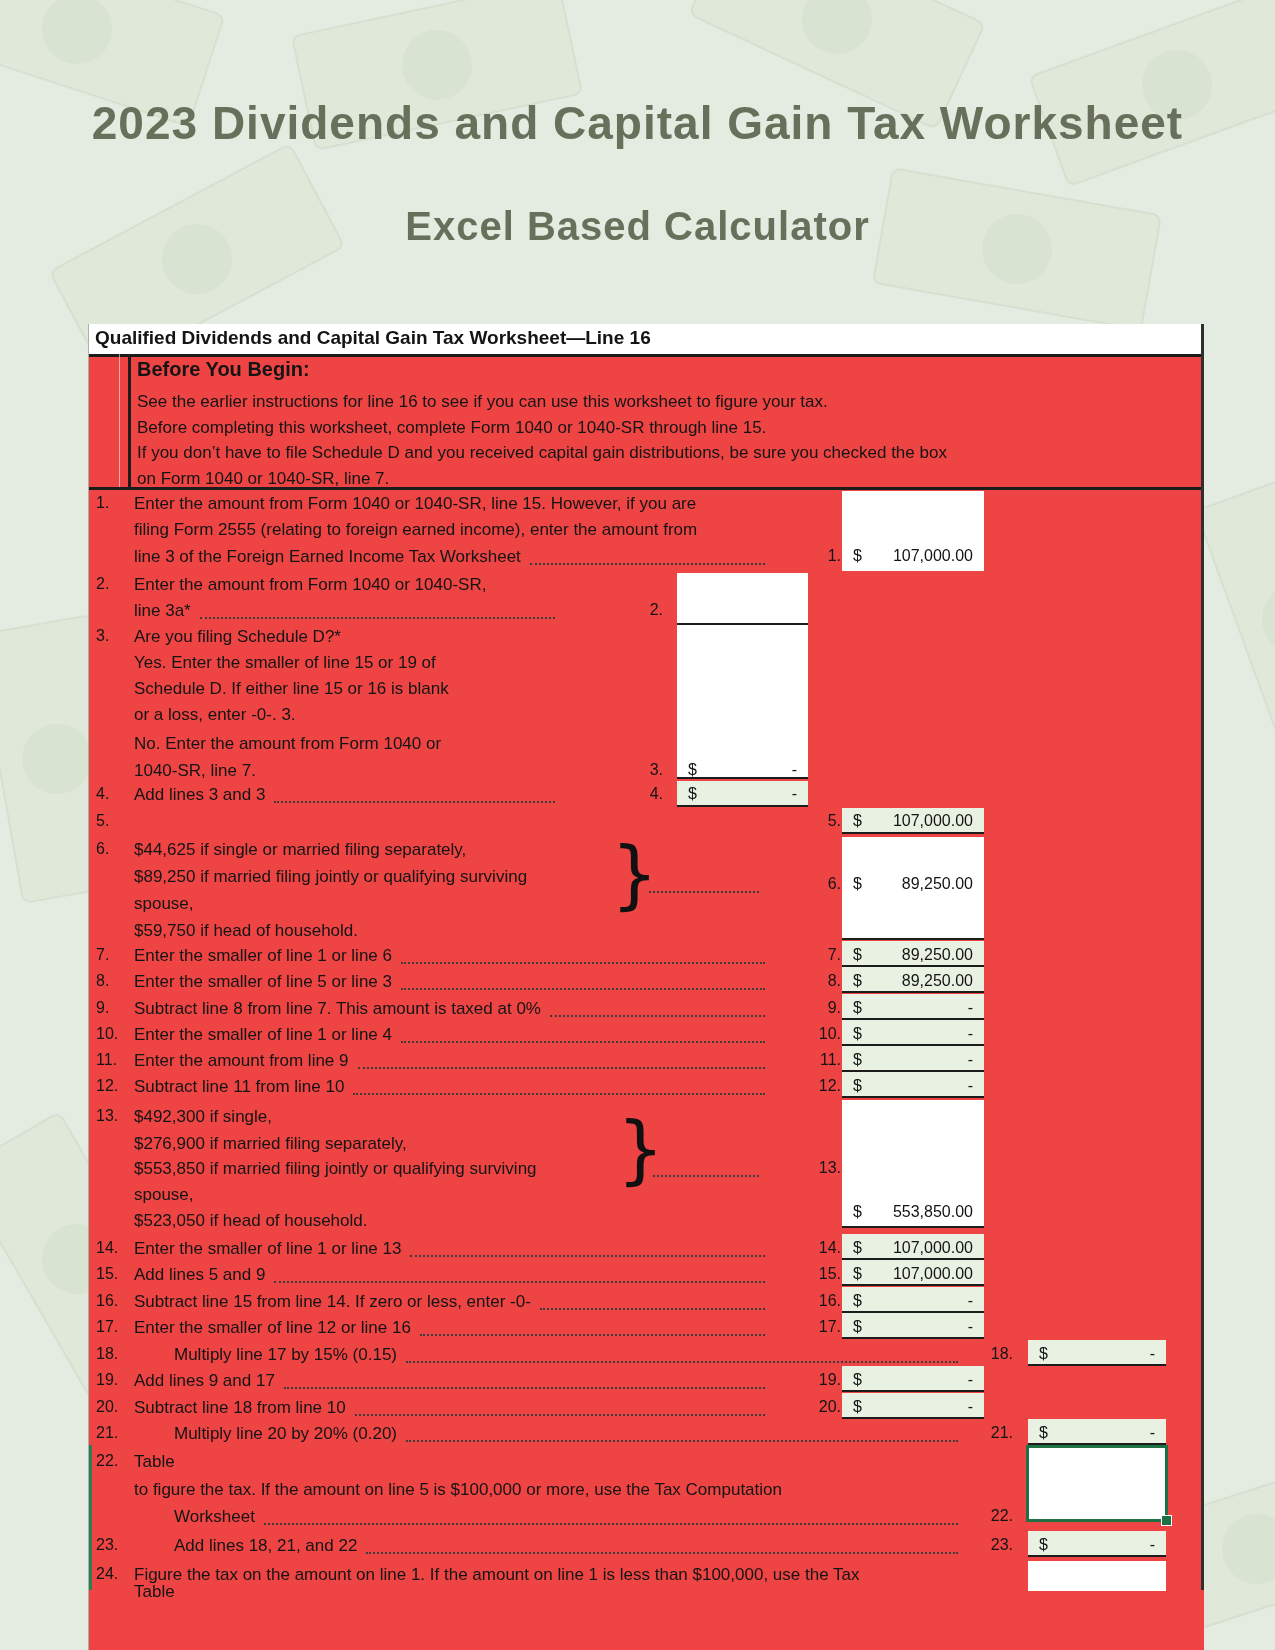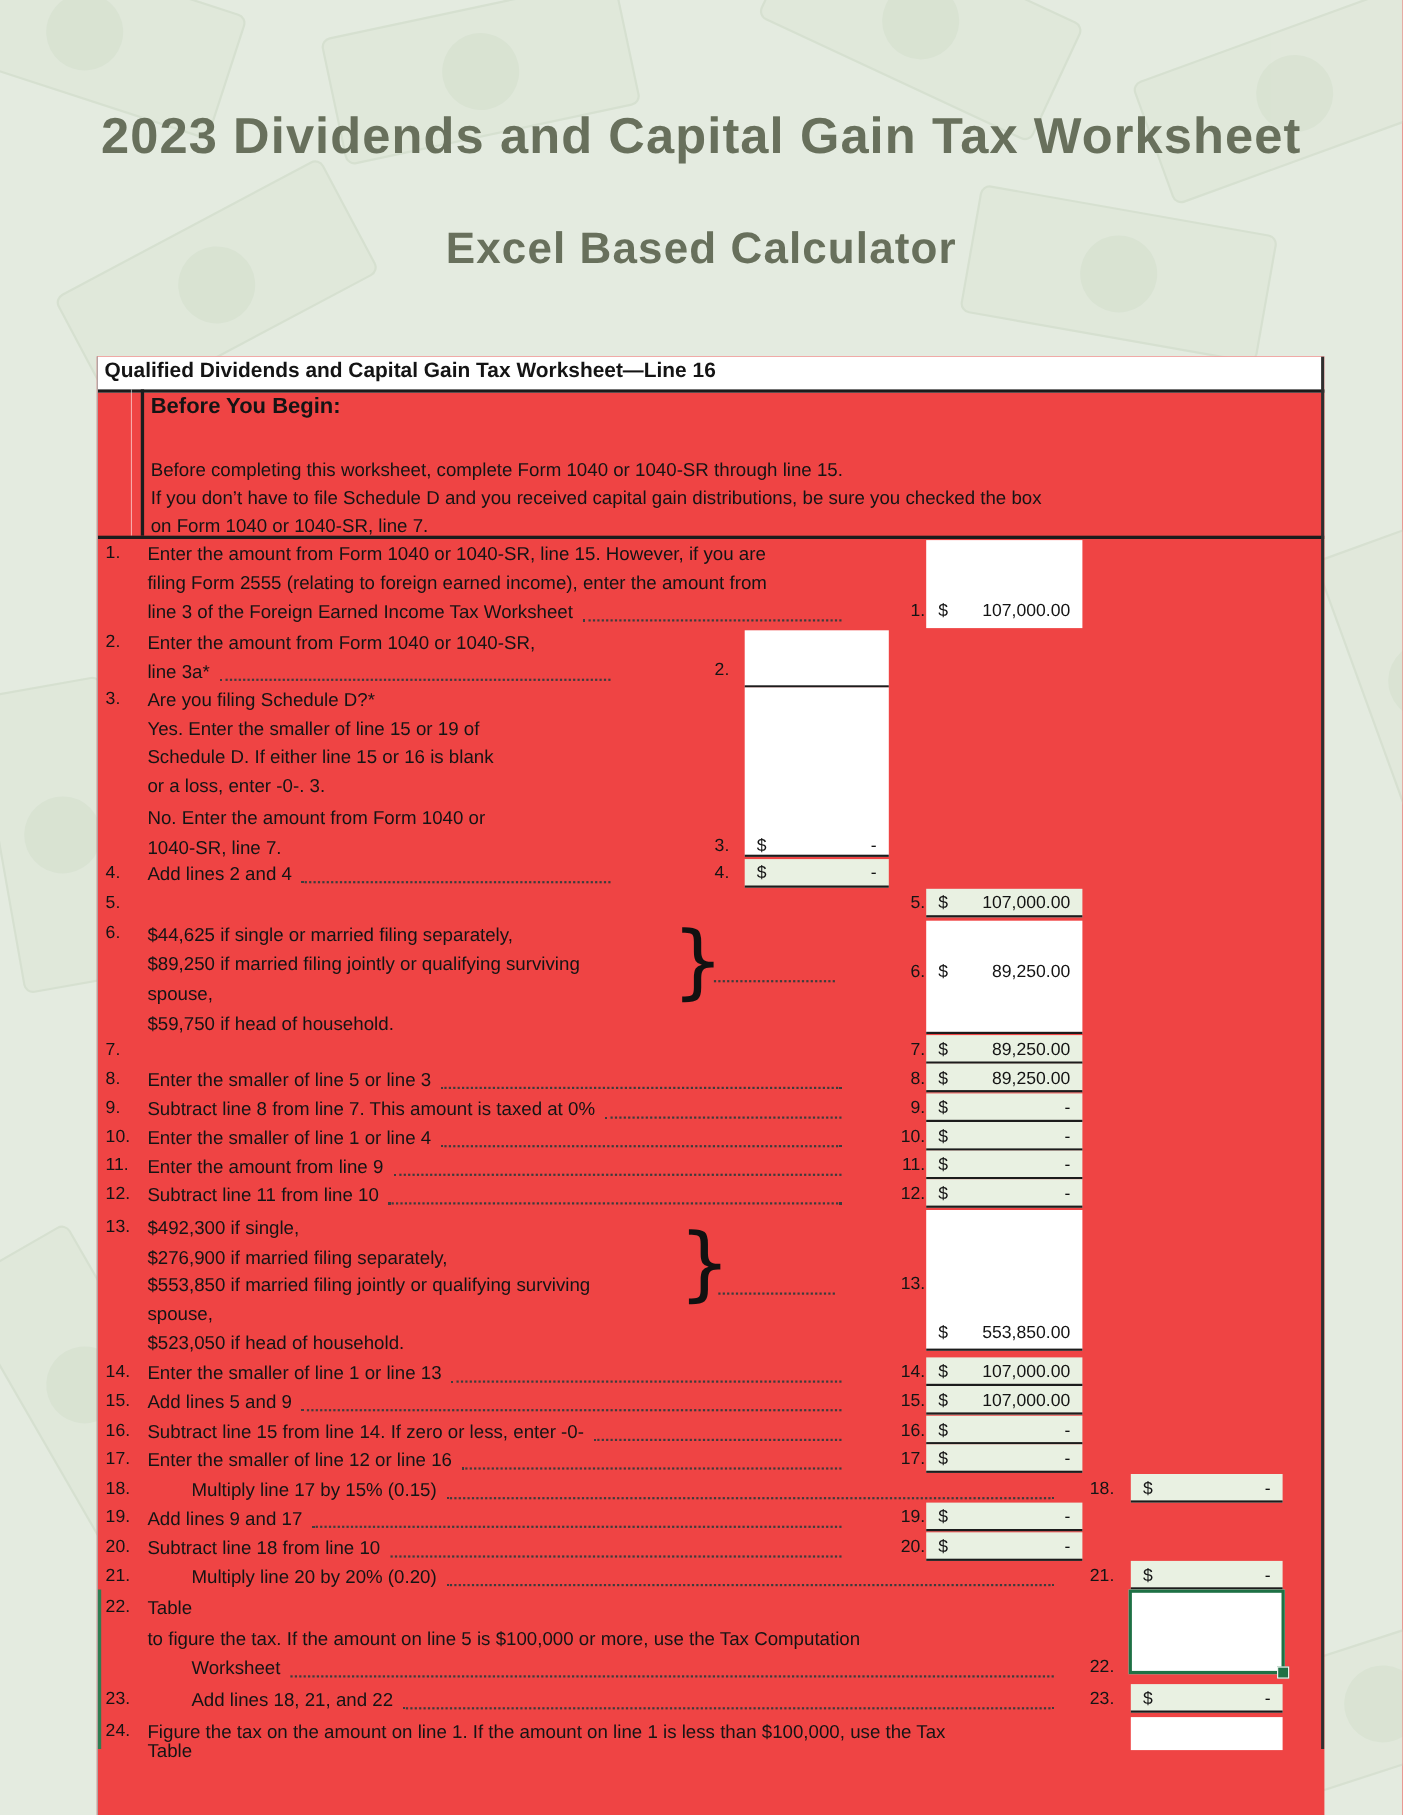--- a/index.html
+++ b/index.html
@@ -94,20 +94,21 @@
   </div>
 
 <div class="page-title">2023 Dividends and Capital Gain Tax Worksheet</div>
 <div class="page-subtitle">Excel Based Calculator</div>
 
 <div class="ws">
   <div class="ws-titlebar">Qualified Dividends and Capital Gain Tax Worksheet—Line 16</div>
   <div class="gutterline"></div>
   <div class="byb-left"></div>
   <div class="byb-heading">Before You Begin:</div>
+  <div class="byb-line" style="top:68px">See the earlier instructions for line 16 to see if you can use this worksheet to figure your tax.</div>
   <div class="byb-line" style="top:94px">Before completing this worksheet, complete Form 1040 or 1040-SR through line 15.</div>
   <div class="byb-line" style="top:119px">If you don’t have to file Schedule D and you received capital gain distributions, be sure you checked the box</div>
   <div class="byb-line" style="top:145px">on Form 1040 or 1040-SR, line 7.</div>
   <div class="byb-bottom"></div>
 
   <div class="cell white cellB" style="top:167px;height:80px"></div>
   <div class="num" style="top:170px">1.</div>
   <div class="ln" style="top:170px"><span>Enter the amount from Form 1040 or 1040-SR, line 15. However, if you are</span></div>
   <div class="ln" style="top:196px"><span>filing Form 2555 (relating to foreign earned income), enter the amount from</span></div>
   <div class="ln dB" style="top:223px"><span>line 3 of the Foreign Earned Income Tax Worksheet</span><i class="dots"></i></div>
@@ -132,21 +133,21 @@
   <div class="ln" style="top:410px"><span>No. Enter the amount from Form 1040 or</span></div>
   <div class="ln" style="top:437px"><span>1040-SR, line 7.</span></div>
   <div class="ref refA" style="top:437px">3.</div>
   <div class="val valA" style="top:437px">
       <span>$</span>
       <span>-</span>
     </div>
 
   <div class="cell green cellA" style="top:457px;height:26px"></div>
   <div class="num" style="top:461px">4.</div>
-  <div class="ln dA" style="top:461px"><span>Add lines 2 and 4</span><i class="dots"></i></div>
+  <div class="ln dA" style="top:461px"><span>Add lines 3 and 3</span><i class="dots"></i></div>
   <div class="ref refA" style="top:461px">4.</div>
   <div class="val valA" style="top:461px">
       <span>$</span>
       <span>-</span>
     </div>
 
   <div class="cell green cellB" style="top:484px;height:26px"></div>
   <div class="num" style="top:488px">5.</div>
   <div class="ref refB" style="top:488px">5.</div>
   <div class="val valB" style="top:488px">
@@ -163,20 +164,21 @@
   <div class="brace" style="left:522px;top:505px">}</div>
   <i class="dots-abs" style="left:560px;top:551px;width:110px"></i>
   <div class="ref refB" style="top:551px">6.</div>
   <div class="val valB" style="top:551px">
       <span>$</span>
       <span>89,250.00</span>
     </div>
 
   <div class="cell green cellB" style="top:617px;height:26px"></div>
   <div class="num" style="top:622px">7.</div>
+  <div class="ln dB" style="top:622px"><span>Enter the smaller of line 1 or line 6</span><i class="dots"></i></div>
   <div class="ref refB" style="top:622px">7.</div>
   <div class="val valB" style="top:622px">
       <span>$</span>
       <span>89,250.00</span>
     </div>
 
   <div class="cell green cellB" style="top:643px;height:26px"></div>
   <div class="num" style="top:648px">8.</div>
   <div class="ln dB" style="top:648px"><span>Enter the smaller of line 5 or line 3</span><i class="dots"></i></div>
   <div class="ref refB" style="top:648px">8.</div>

